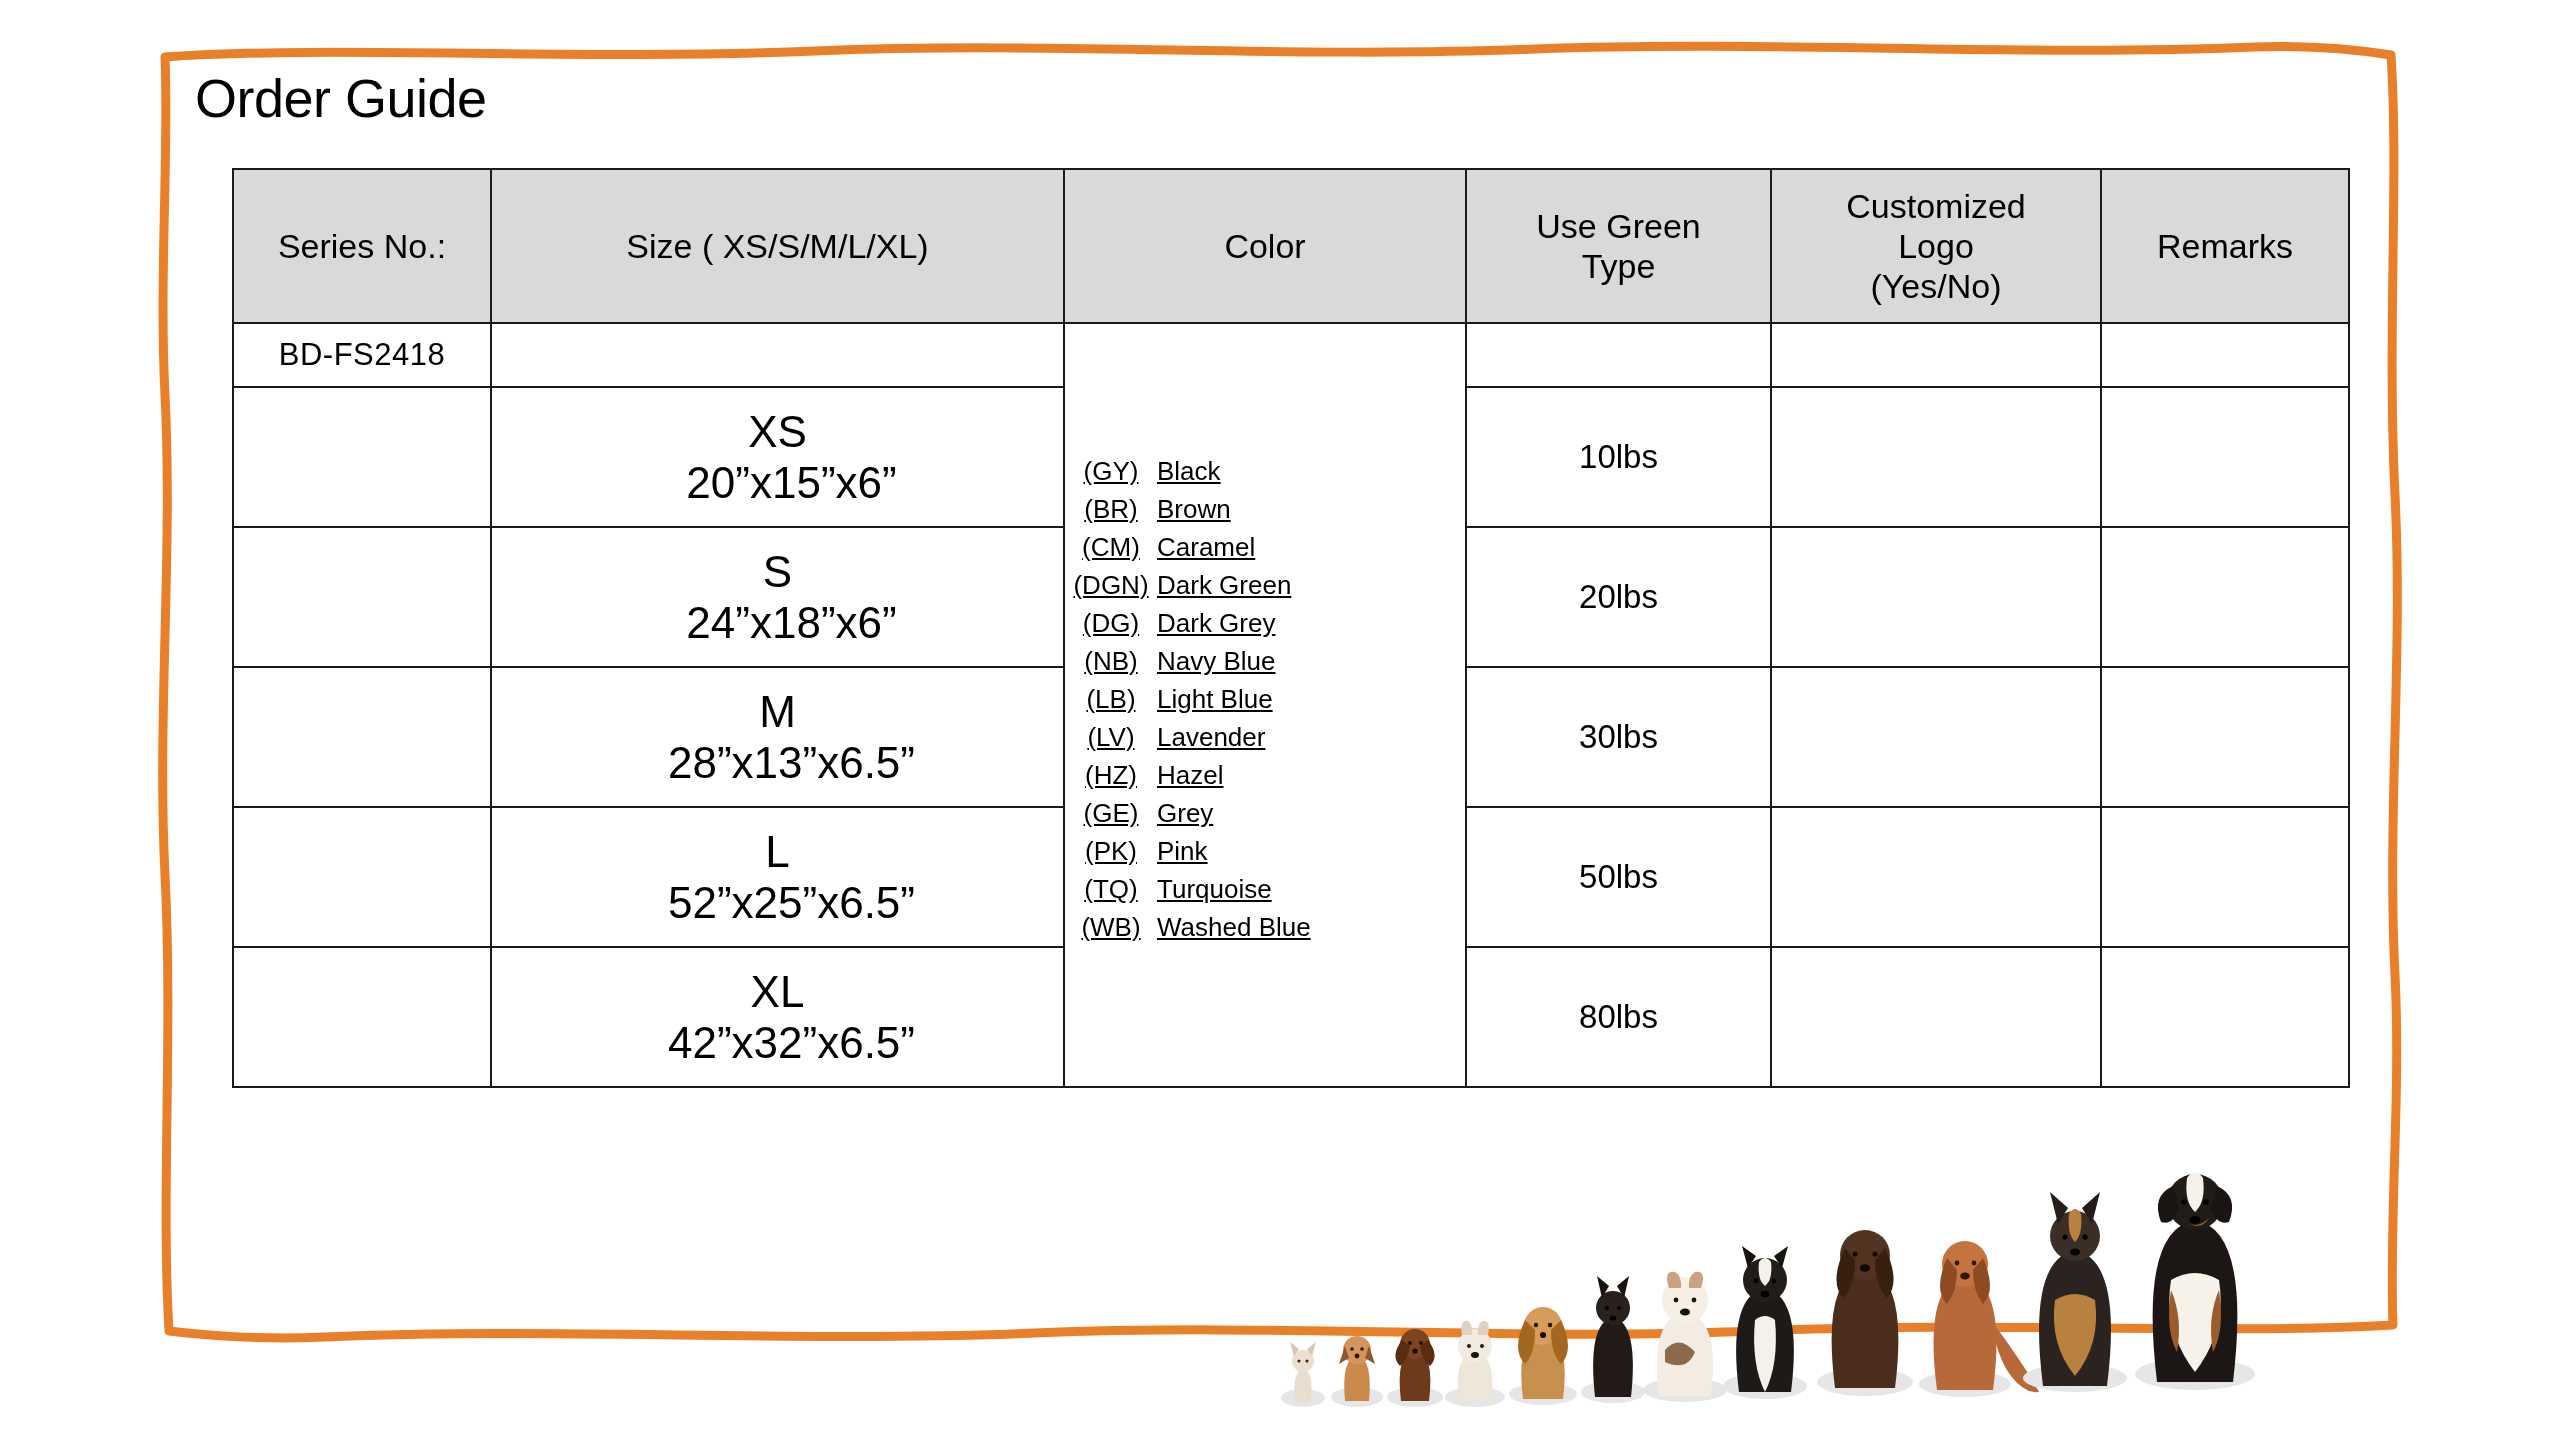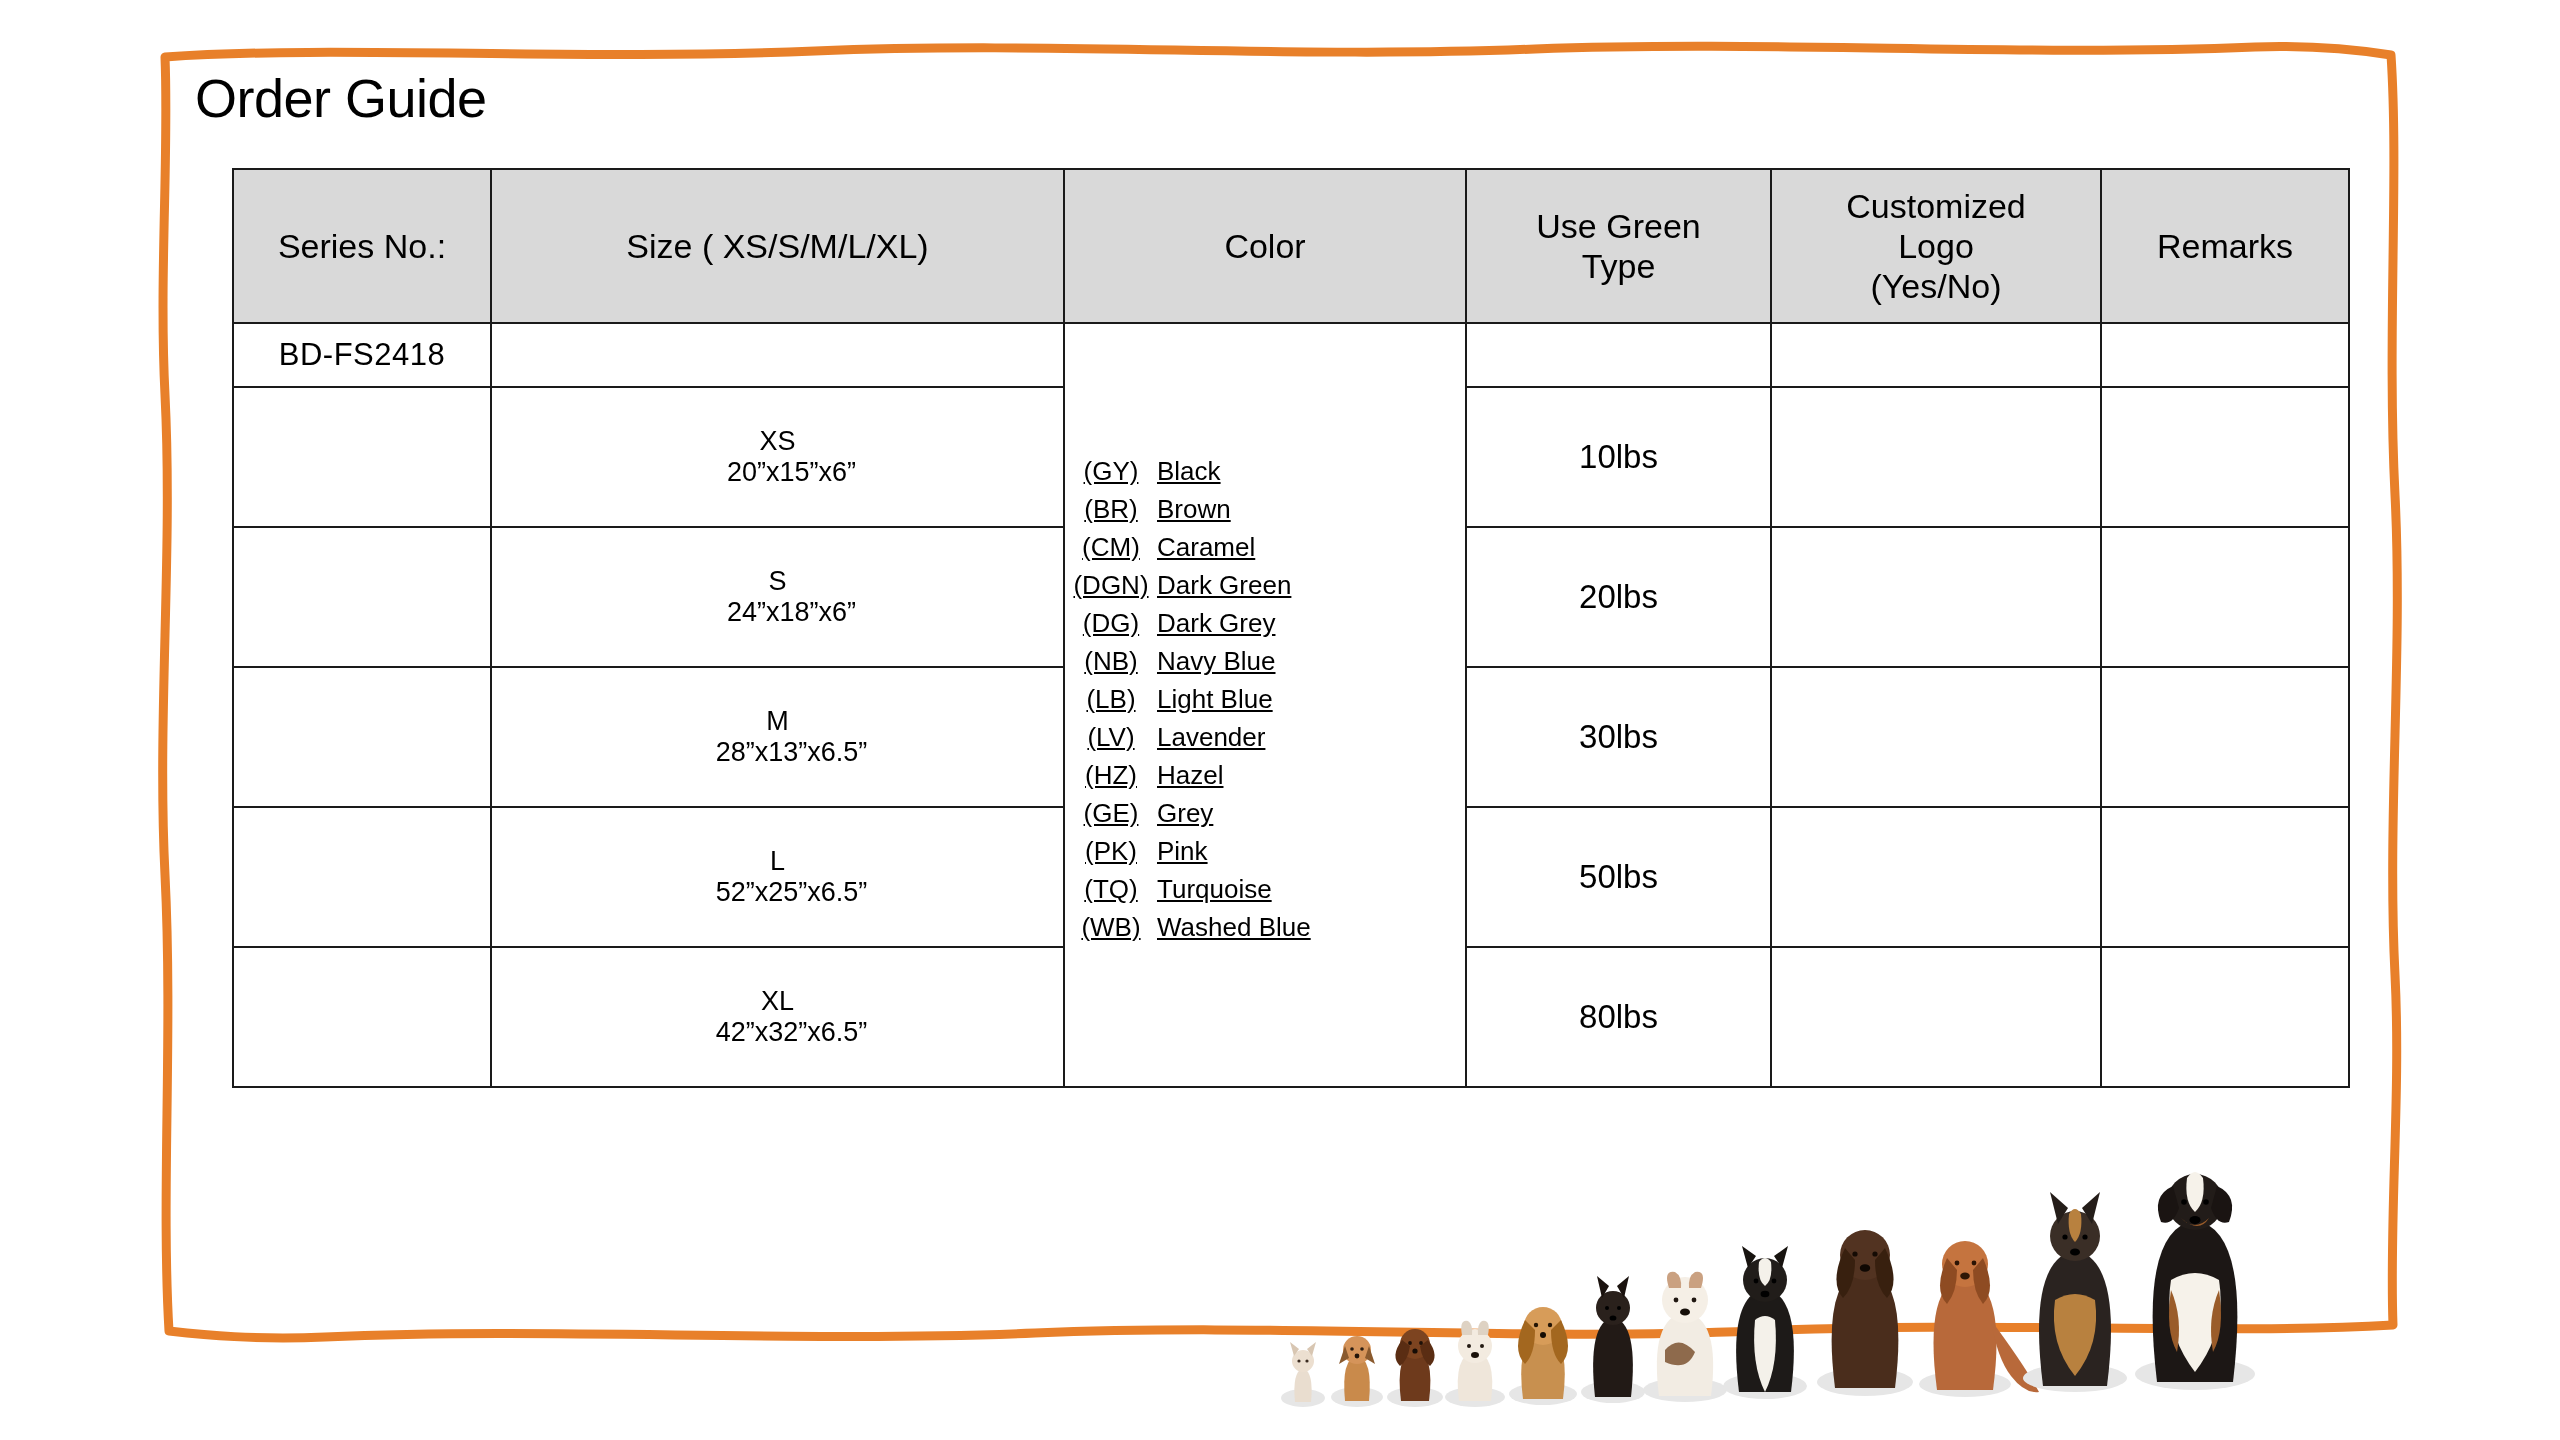--- a/index.html
+++ b/index.html
@@ -69,21 +69,21 @@
   .col-logo    { width: 330px; }
   .col-remarks { width: 248px; }
 
   .series-cell {
     font-size: 31px;
     letter-spacing: 0.5px;
     height: 62px;
   }
   .size-row-cell { height: 138px; }
   .size-text {
-    font-size: 27px;
+    font-size: 44px;
     line-height: 1.16;
   }
   .size-text .letter { display: block; }
   .size-text .dims   { display: block; padding-left: 28px; }
   .body-text { font-size: 33px; border-radius: 21px; }
 
   .color-cell {
     vertical-align: top;
     text-align: left;
     padding: 22px 0 0 18px;

